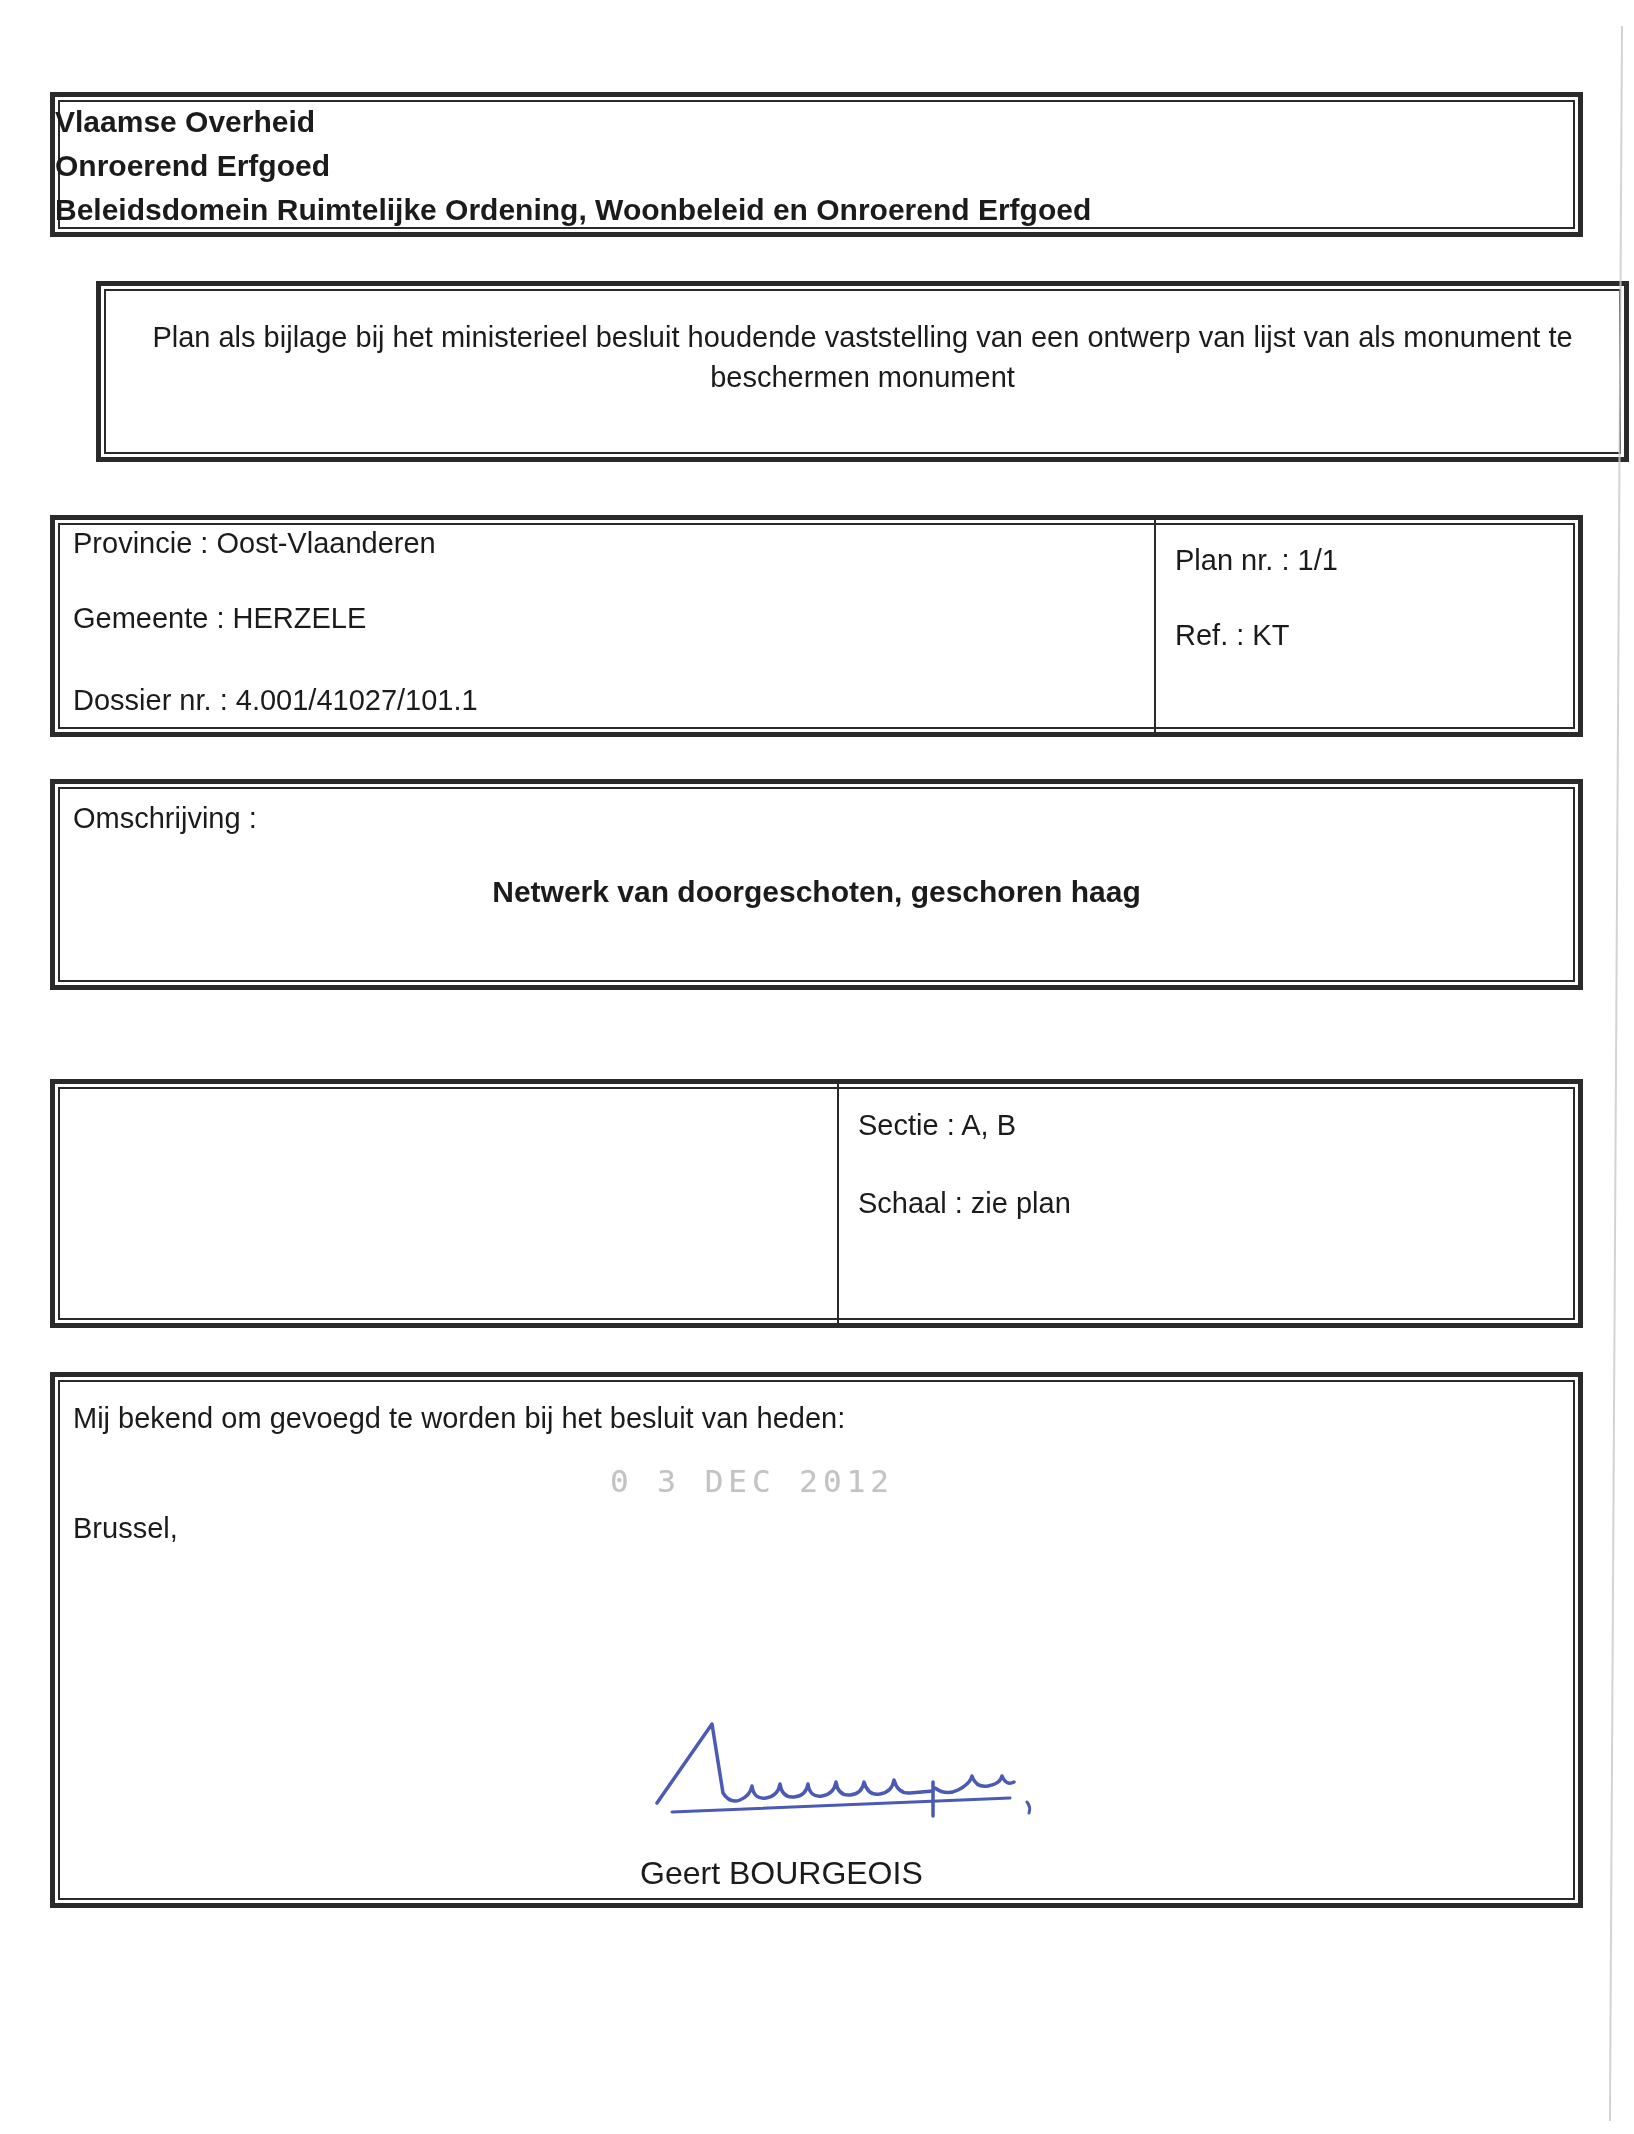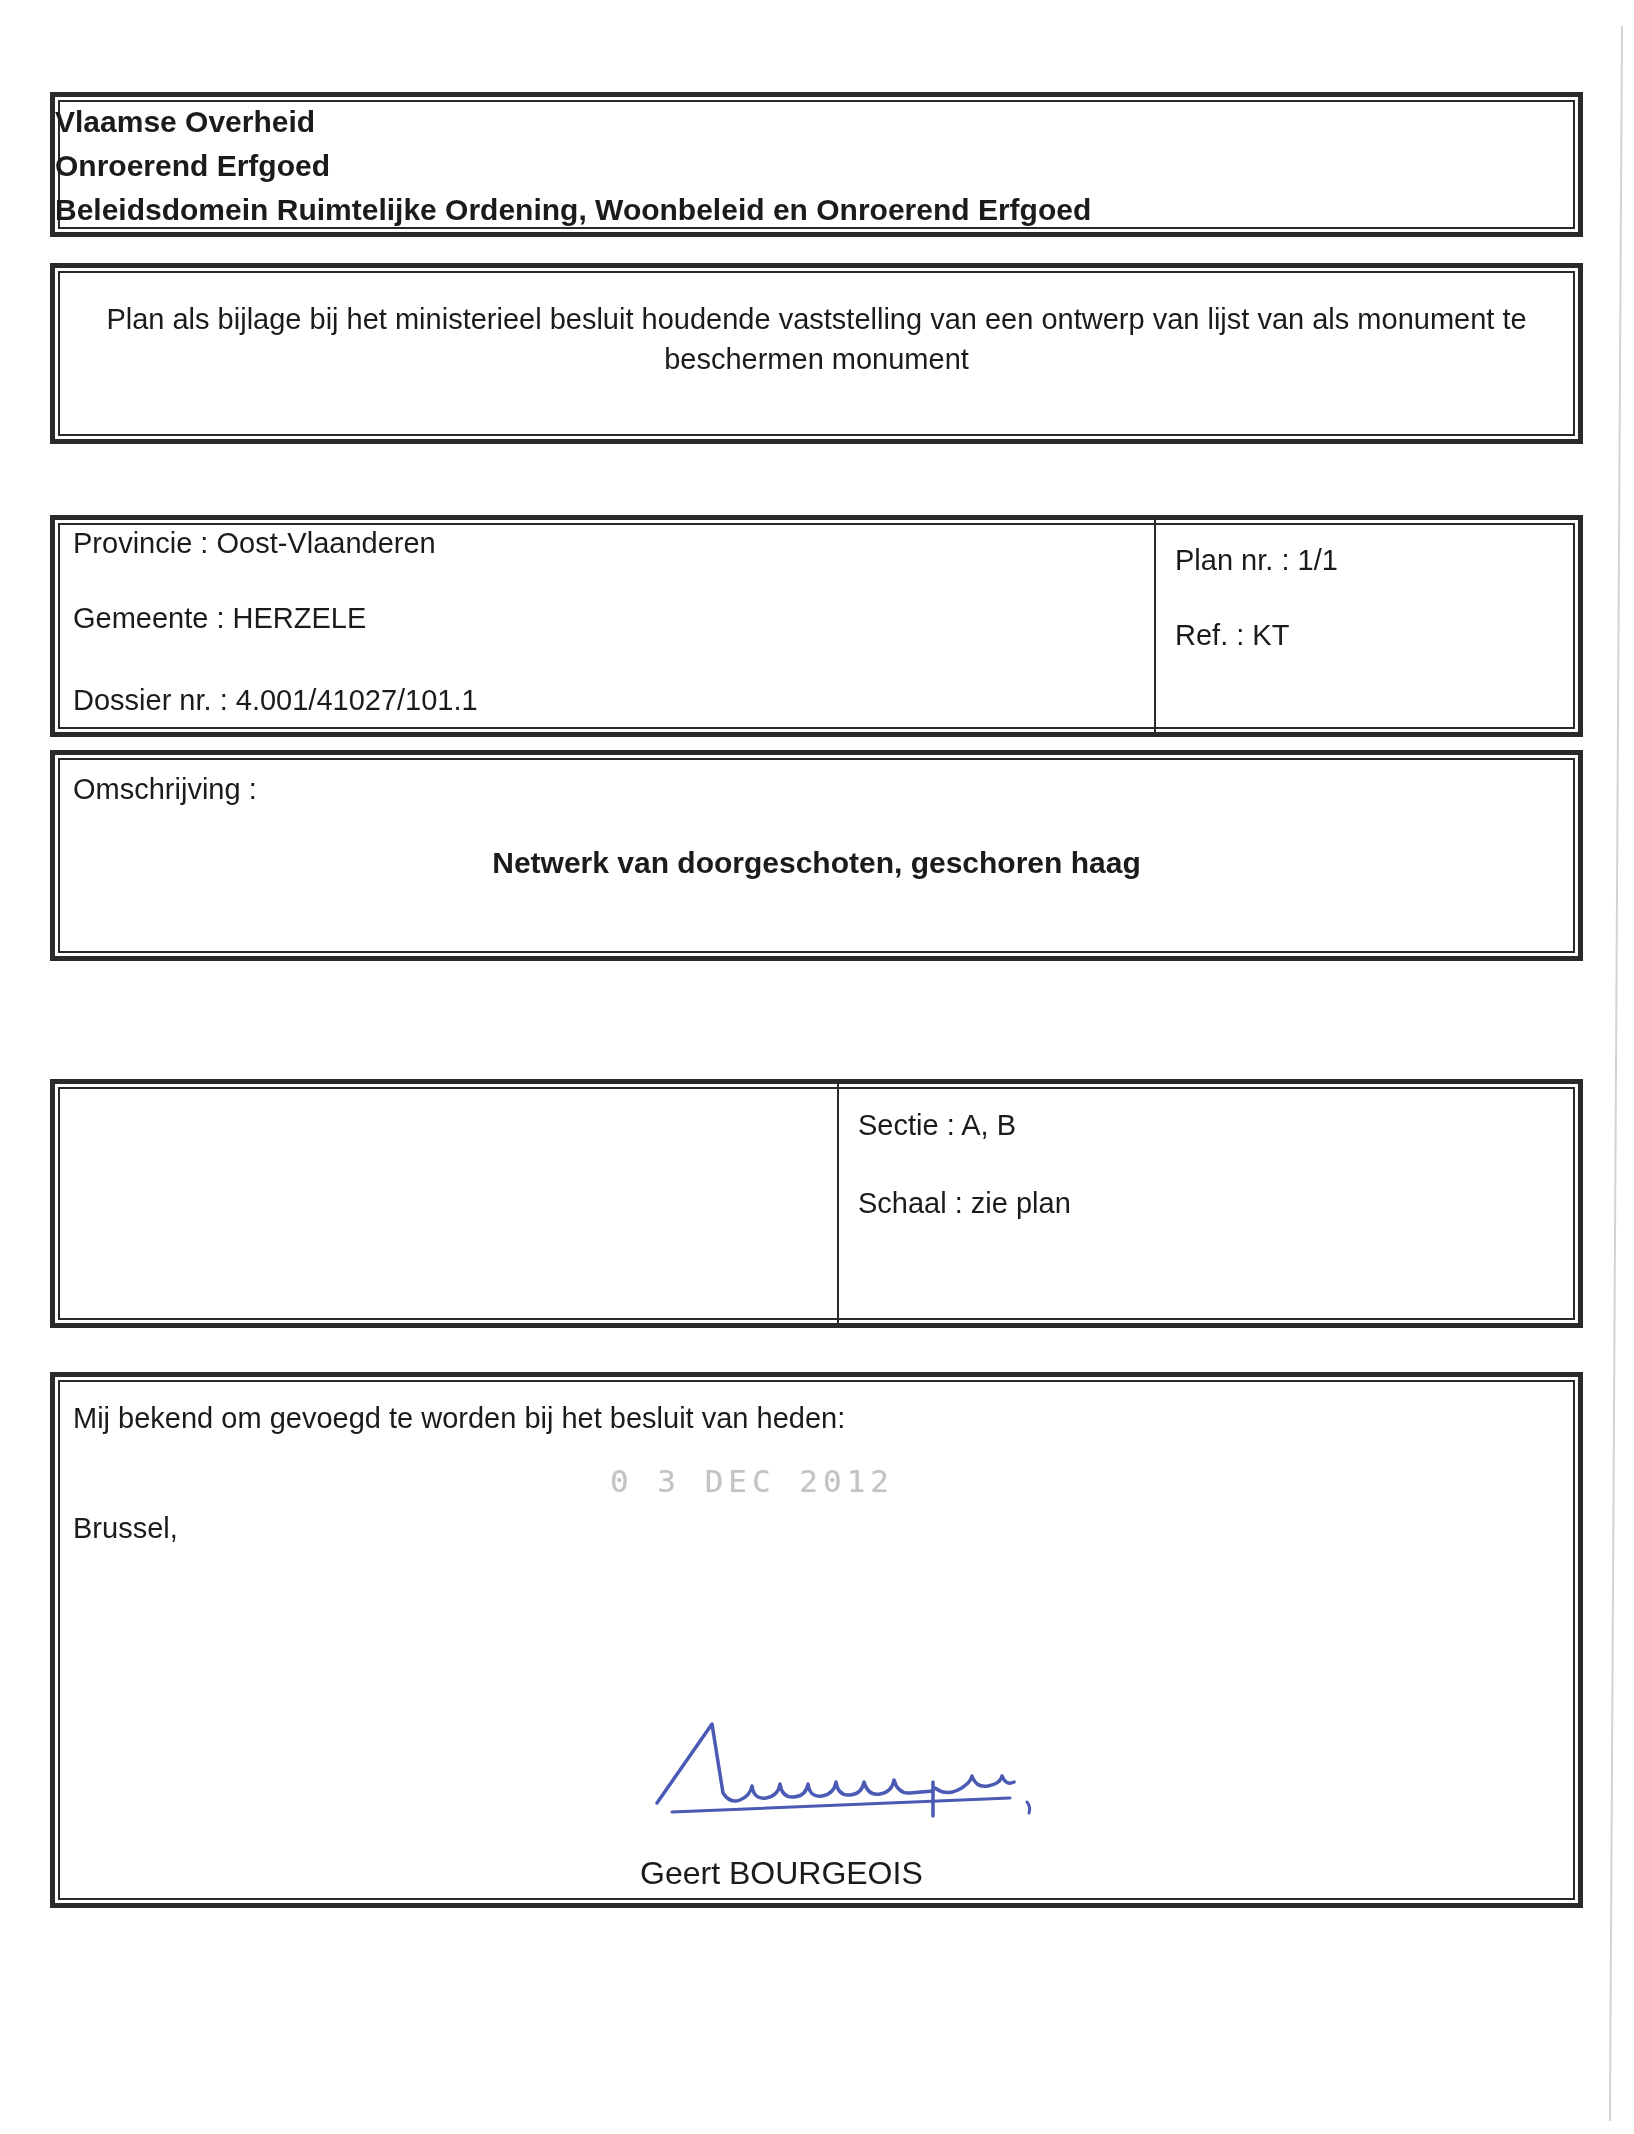--- a/index.html
+++ b/index.html
@@ -23,31 +23,31 @@
     content:"";position:absolute;inset:3px;border:2px solid var(--c-border);
     pointer-events:none;
   }
   .abs{position:absolute;}
   .t{font-size:29px;line-height:30px;white-space:nowrap;}
   
   #box1{top:92px;height:135px;}
   #box1 .stack{position:absolute;left:0;right:0;top:3px;text-align:left;}
   #box1 .stack div{font-size:30px;font-weight:bold;line-height:44px;}
   
-  #box2{top:263px;height:171px;}
+  #box2{top:281px;height:171px;margin-left:46px;}
   #box2 p{
     position:absolute;top:31px;left:50%;transform:translateX(-50%);
     width:1470px;text-align:center;font-size:29px;line-height:40px;
   }
   
   #box3{top:515px;height:212px;}
   .vline{position:absolute;top:0;bottom:0;width:2px;background:var(--c-border);}
   #box3 .vline{left:1099px;}
   
-  #box4{top:750px;height:201px;}
+  #box4{top:779px;height:201px;}
   #box4 .value{position:absolute;top:93px;left:0;right:0;text-align:center;font-size:30px;font-weight:bold;}
   
   #box5{top:1079px;height:239px;text-align:right;}
   #box5 .vline{left:782px;}
   
   #box6{top:1324px;height:526px;margin-top:48px;}
   #box6 .minister{
     position:absolute;top:179px;left:50%;transform:translateX(-50%);
     width:1120px;text-align:center;font-size:29px;line-height:38px;white-space:normal;
   }

